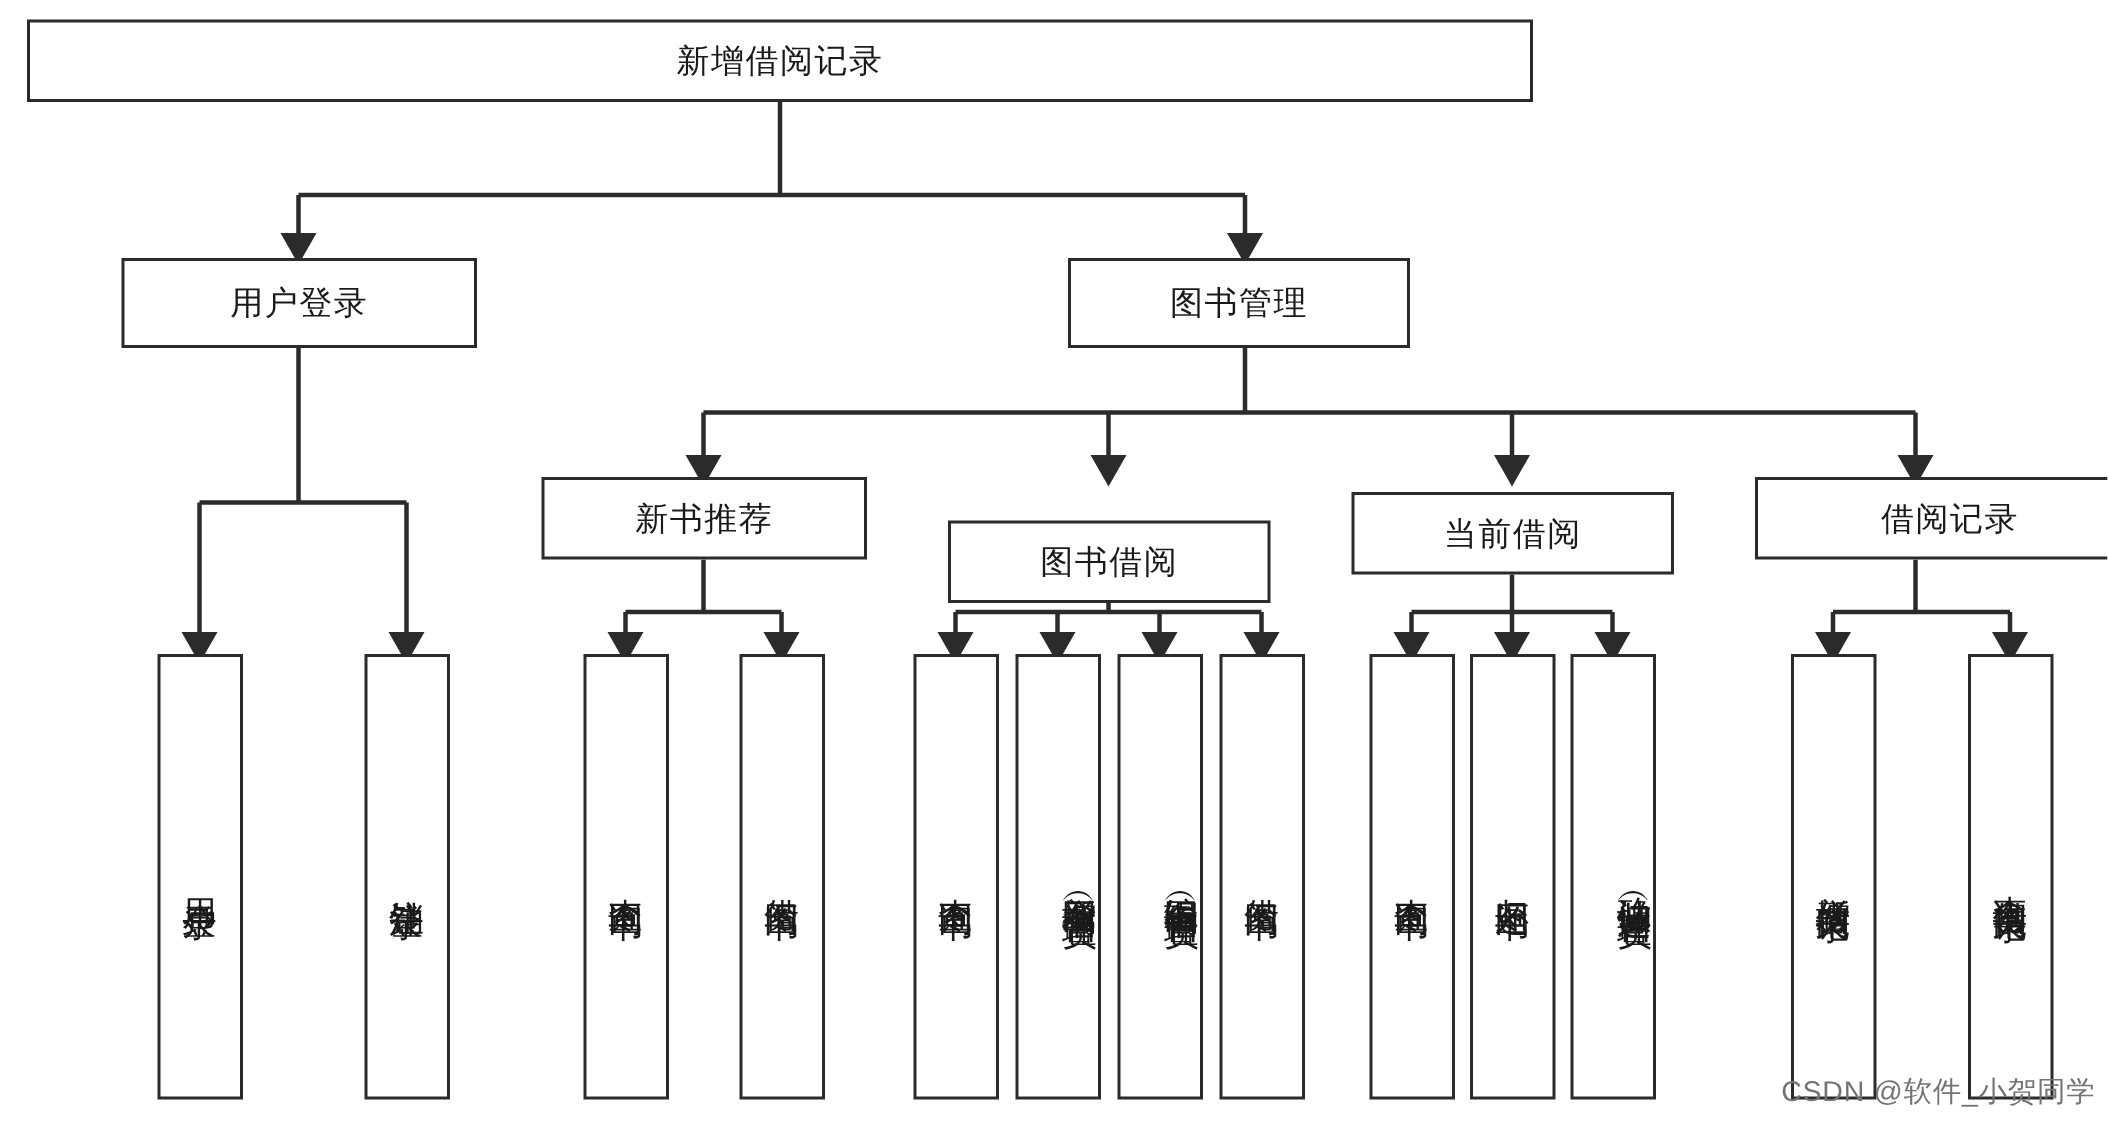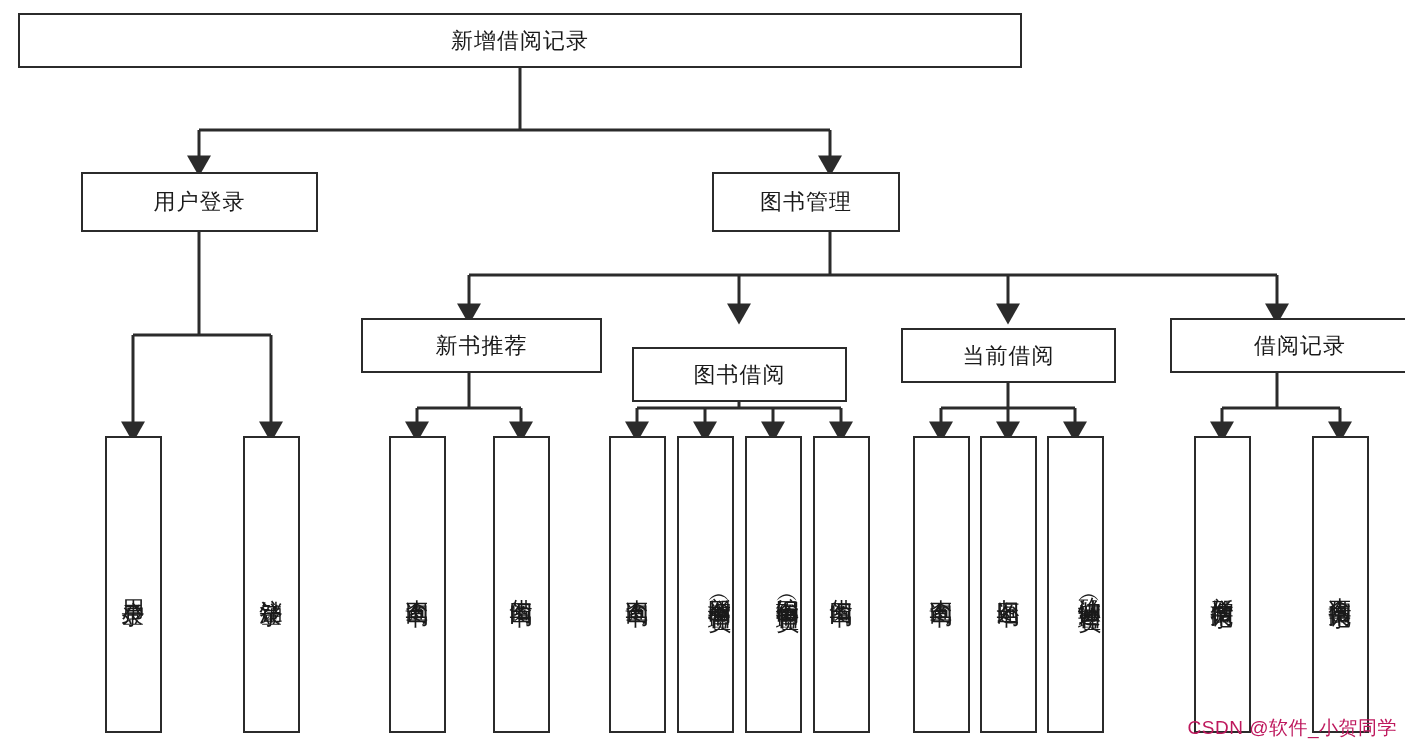--- a/index.html
+++ b/index.html
@@ -57,21 +57,21 @@
     padding-top: 0;
   }
   .root {
     font-size: 24px;
   }
   .watermark {
     position: absolute;
     right: 8px;
     bottom: 6px;
     font-size: 19px;
-    color: #be185d;
+    color: #737373;
     letter-spacing: 0.5px;
     white-space: nowrap;
   }
 </style>
 </head>
 <body>
 
 <div id="canvas">
 
   <svg class="connectors" viewBox="0 0 1405 747">
@@ -120,23 +120,23 @@
       <path d="M1277,373 L1277,408"></path>
       <path d="M1222,408 L1340,408"></path>
       <path d="M1222,408 L1222,428" marker-end="url(#arrow)"></path>
       <path d="M1340,408 L1340,428" marker-end="url(#arrow)"></path>
     </g>
   </svg>
 
   <div class="node h root" style="left:18px; top:13px; width:1004px; height:55px;">新增借阅记录</div>
 
   <div class="node h" style="left:81px; top:172px; width:237px; height:60px;">用户登录</div>
-  <div class="node h" style="left:712px; top:172px; width:188px; height:60px;">图书管理</div>
+  <div class="node h" style="left:712px; top:172px; width:228px; height:60px;">图书管理</div>
 
-  <div class="node h" style="left:361px; top:318px; width:241px; height:55px;">新书推荐</div>
+  <div class="node h" style="left:361px; top:318px; width:217px; height:55px;">新书推荐</div>
   <div class="node h" style="left:632px; top:318px; width:215px; height:55px;margin-top:29px;">图书借阅</div>
   <div class="node h" style="left:901px; top:328px; width:215px; height:55px;">当前借阅</div>
   <div class="node h" style="left:1170px; top:318px; width:260px; height:55px;">借阅记录</div>
 
   <div class="node v midalign" style="left:105px; top:436px; width:57px; height:297px;">用户登录</div>
   <div class="node v midalign" style="left:243px; top:436px; width:57px; height:297px;">注销登录</div>
 
   <div class="node v midalign" style="left:389px; top:436px; width:57px; height:297px;">查询图书</div>
   <div class="node v midalign" style="left:493px; top:436px; width:57px; height:297px;">借阅图书</div>
 

